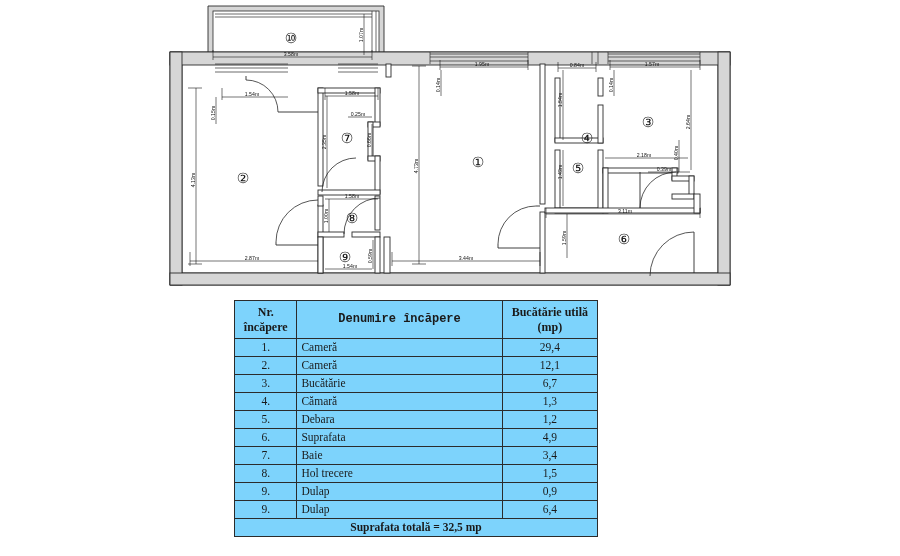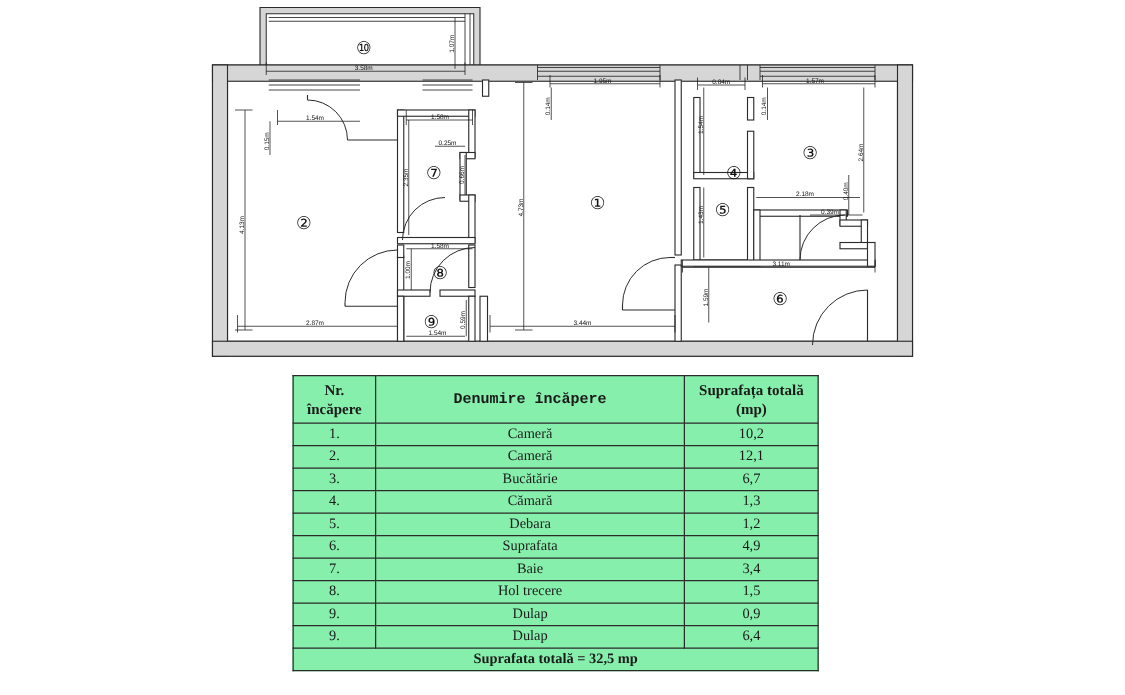--- a/index.html
+++ b/index.html
@@ -13,22 +13,22 @@
   
   #plan{position:absolute;left:0;top:0;width:900px;height:292px;}
   #plan svg{display:block;}
 
   
   #table-wrap{
     position:absolute;left:234px;top:300px;width:421px;
   }
   table.areas{
     border-collapse:collapse;
-    width:421px;
-    background:#86efac;
+    width:364px;
+    background:#7dd3fc;
     font-family:"Liberation Serif", serif;
   }
   table.areas td,table.areas th{
     border:1px solid #2b2b2b;
     padding:1px 4px;
     font-size:11.5px;
     line-height:1.2;
     height:18px;
     box-sizing:border-box;
   }
@@ -36,21 +36,21 @@
     font-weight:bold;
     text-align:center;
     font-size:12px;
     height:38px;
     padding:2px 3px;
   }
   th.c-nr{width:66px;}
   th.c-name{width:248px;font-family:Liberation Mono, monospace;}
   th.c-area{width:107px;}
   td.c-nr{text-align:center;width:66px;}
-  td.c-name{text-align:center;width:248px;padding-left:8px;}
+  td.c-name{text-align:left;width:248px;padding-left:8px;}
   td.c-area{text-align:center;width:107px;}
   td.total{
     text-align:center;font-weight:bold;font-size:12px;height:20px;
   }
 </style>
 </head>
 <body>
 
 <div id="root">
 
@@ -324,30 +324,30 @@
   <div id="table-wrap">
     <table class="areas">
       <thead>
         <tr>
           <th class="c-nr">
             <span>Nr.</span><br>
             <span>încăpere</span>
           </th>
           <th class="c-name">Denumire încăpere</th>
           <th class="c-area">
-            <span>Suprafața totală</span><br>
+            <span>Bucătărie utilă</span><br>
             <span>(mp)</span>
           </th>
         </tr>
       </thead>
       <tbody>
         <tr>
           <td class="c-nr">1.</td>
           <td class="c-name">Cameră</td>
-          <td class="c-area">10,2</td>
+          <td class="c-area">29,4</td>
         </tr>
         <tr>
           <td class="c-nr">2.</td>
           <td class="c-name">Cameră</td>
           <td class="c-area">12,1</td>
         </tr>
         <tr>
           <td class="c-nr">3.</td>
           <td class="c-name">Bucătărie</td>
           <td class="c-area">6,7</td>

